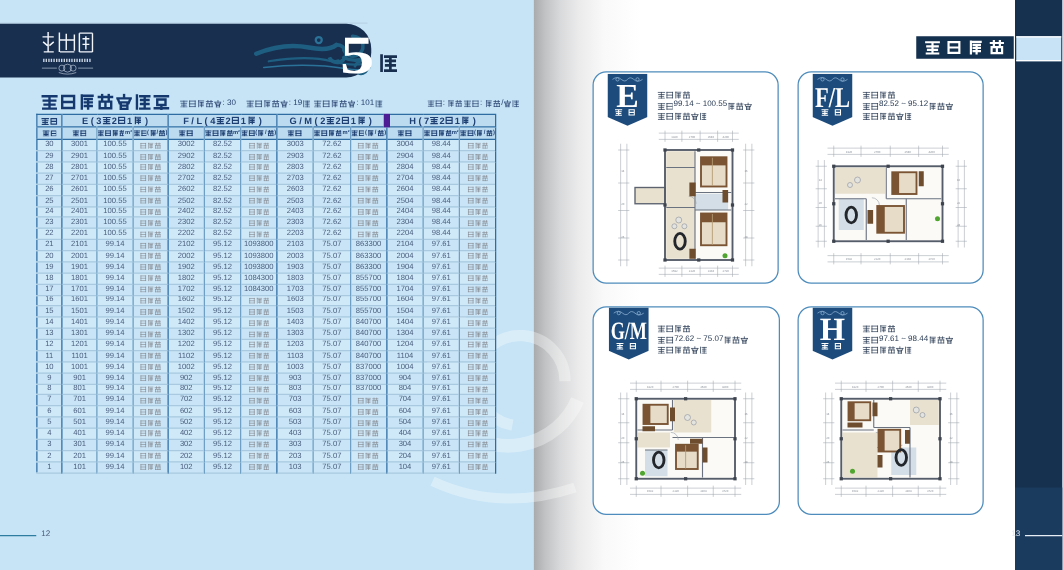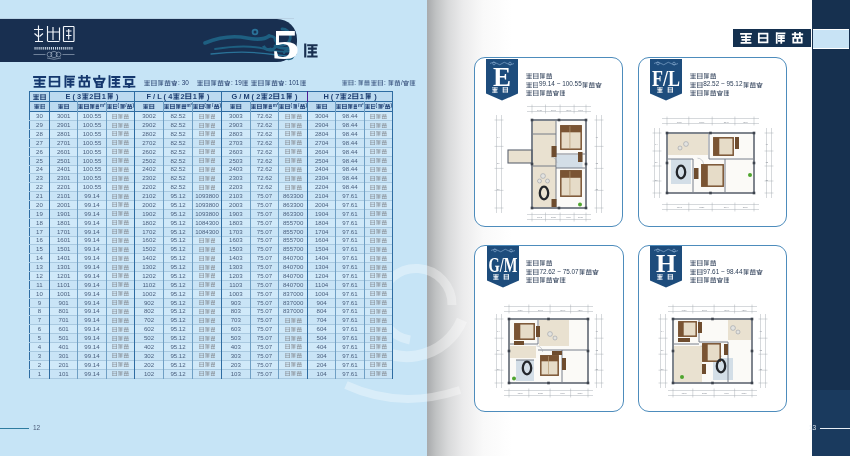--- a/index.html
+++ b/index.html
@@ -233,21 +233,21 @@
             </svg>
             <span style="font-size:7.4px;font-weight:bold;color:#1d3e71;line-height:1;white-space:pre">1</span>
             <svg width="6.60" height="6.60" style="display:block">
               <g stroke="#1d3e71" stroke-width="0.96" fill="none" stroke-linecap="square">
                 <path d="M1.32 0.66L1.32 5.94M1.32 0.79L5.61 0.79M2.51 2.11L5.28 2.11M2.51 3.43L5.28 3.43M3.83 2.11L3.83 5.94M2.51 4.88L5.28 4.88"></path>
               </g>
             </svg>
             <span style="font-size:7.4px;font-weight:bold;color:#1d3e71;line-height:1;white-space:pre"> )</span>
           </div>
         </td>
-        <td colspan="3" style="width:85px;border-right:1px solid #4c1d95;background:#bcdaf0">
+        <td colspan="3" style="width:85px;border-right:5px solid #4c1d95;background:#bcdaf0">
           <div style="display:flex;align-items:center;gap:0.79px;margin:0 auto;justify-content:center">
             <span style="font-size:7.4px;font-weight:bold;color:#1d3e71;line-height:1;white-space:pre">G / M ( 2</span>
             <svg width="6.60" height="6.60" style="display:block">
               <g stroke="#1d3e71" stroke-width="0.96" fill="none" stroke-linecap="square">
                 <path d="M0.53 0.99L6.07 0.99M3.30 0.99L3.30 5.94M0.99 2.77L5.61 2.77M1.32 4.36L5.28 4.36M0.79 5.94L5.81 5.94"></path>
               </g>
             </svg>
             <span style="font-size:7.4px;font-weight:bold;color:#1d3e71;line-height:1;white-space:pre">2</span>
             <svg width="6.60" height="6.60" style="display:block">
               <g stroke="#1d3e71" stroke-width="0.96" fill="none" stroke-linecap="square">

